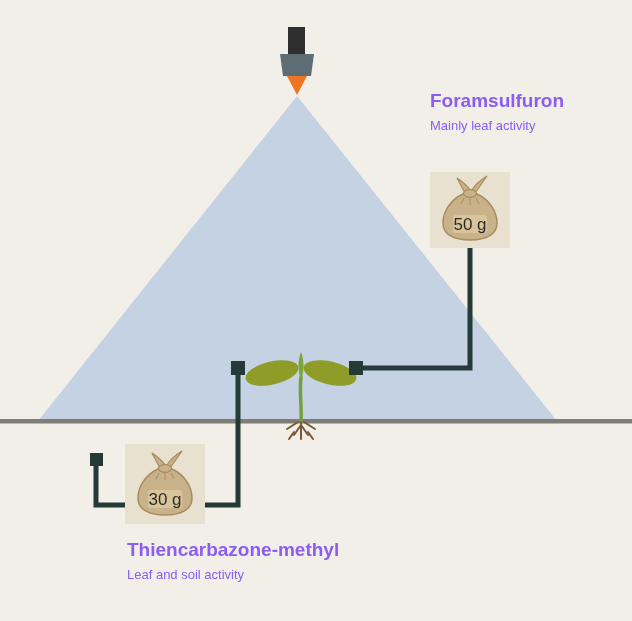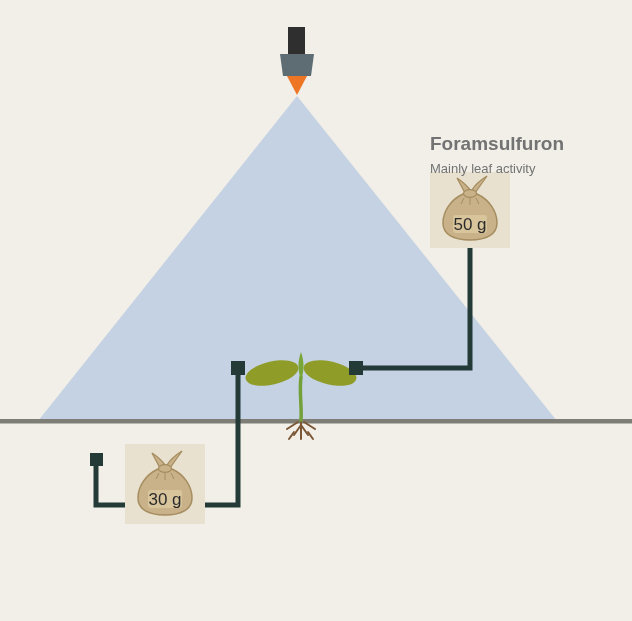--- a/index.html
+++ b/index.html
@@ -6,23 +6,22 @@
   body{font-family:"Liberation Sans",sans-serif;}
   .stage{
     position:relative;
     width:632px;height:621px;
     background:#f1efe8;
     overflow:hidden;
   }
   .stage svg{position:absolute;left:0;top:0;}
   .label{
     position:absolute;
-    color:#737373;
+    color:#8b5cf6;
     line-height:1.32;
-    margin-top:43px;
   }
   .label .title{font-size:19px;font-weight:700;}
   .label .subtitle{font-size:13px;font-weight:400;margin-top:4px;}
   .label-top{left:430px;top:88px;}
   .label-bottom{left:127px;top:537px;}
 </style>
 </head>
 <body>
 
 <div class="stage">
@@ -95,15 +94,17 @@
       <polygon points="287,76 307,76 297,95" fill="#ee7523"></polygon>
     </g>
   </svg>
 
   <div class="label label-top">
     <div class="title">Foramsulfuron</div>
     <div class="subtitle">Mainly leaf activity</div>
   </div>
 
   <div class="label label-bottom">
+    <div class="title">Thiencarbazone-methyl</div>
+    <div class="subtitle">Leaf and soil activity</div>
   </div>
 
 </div>
 
 </body></html>

